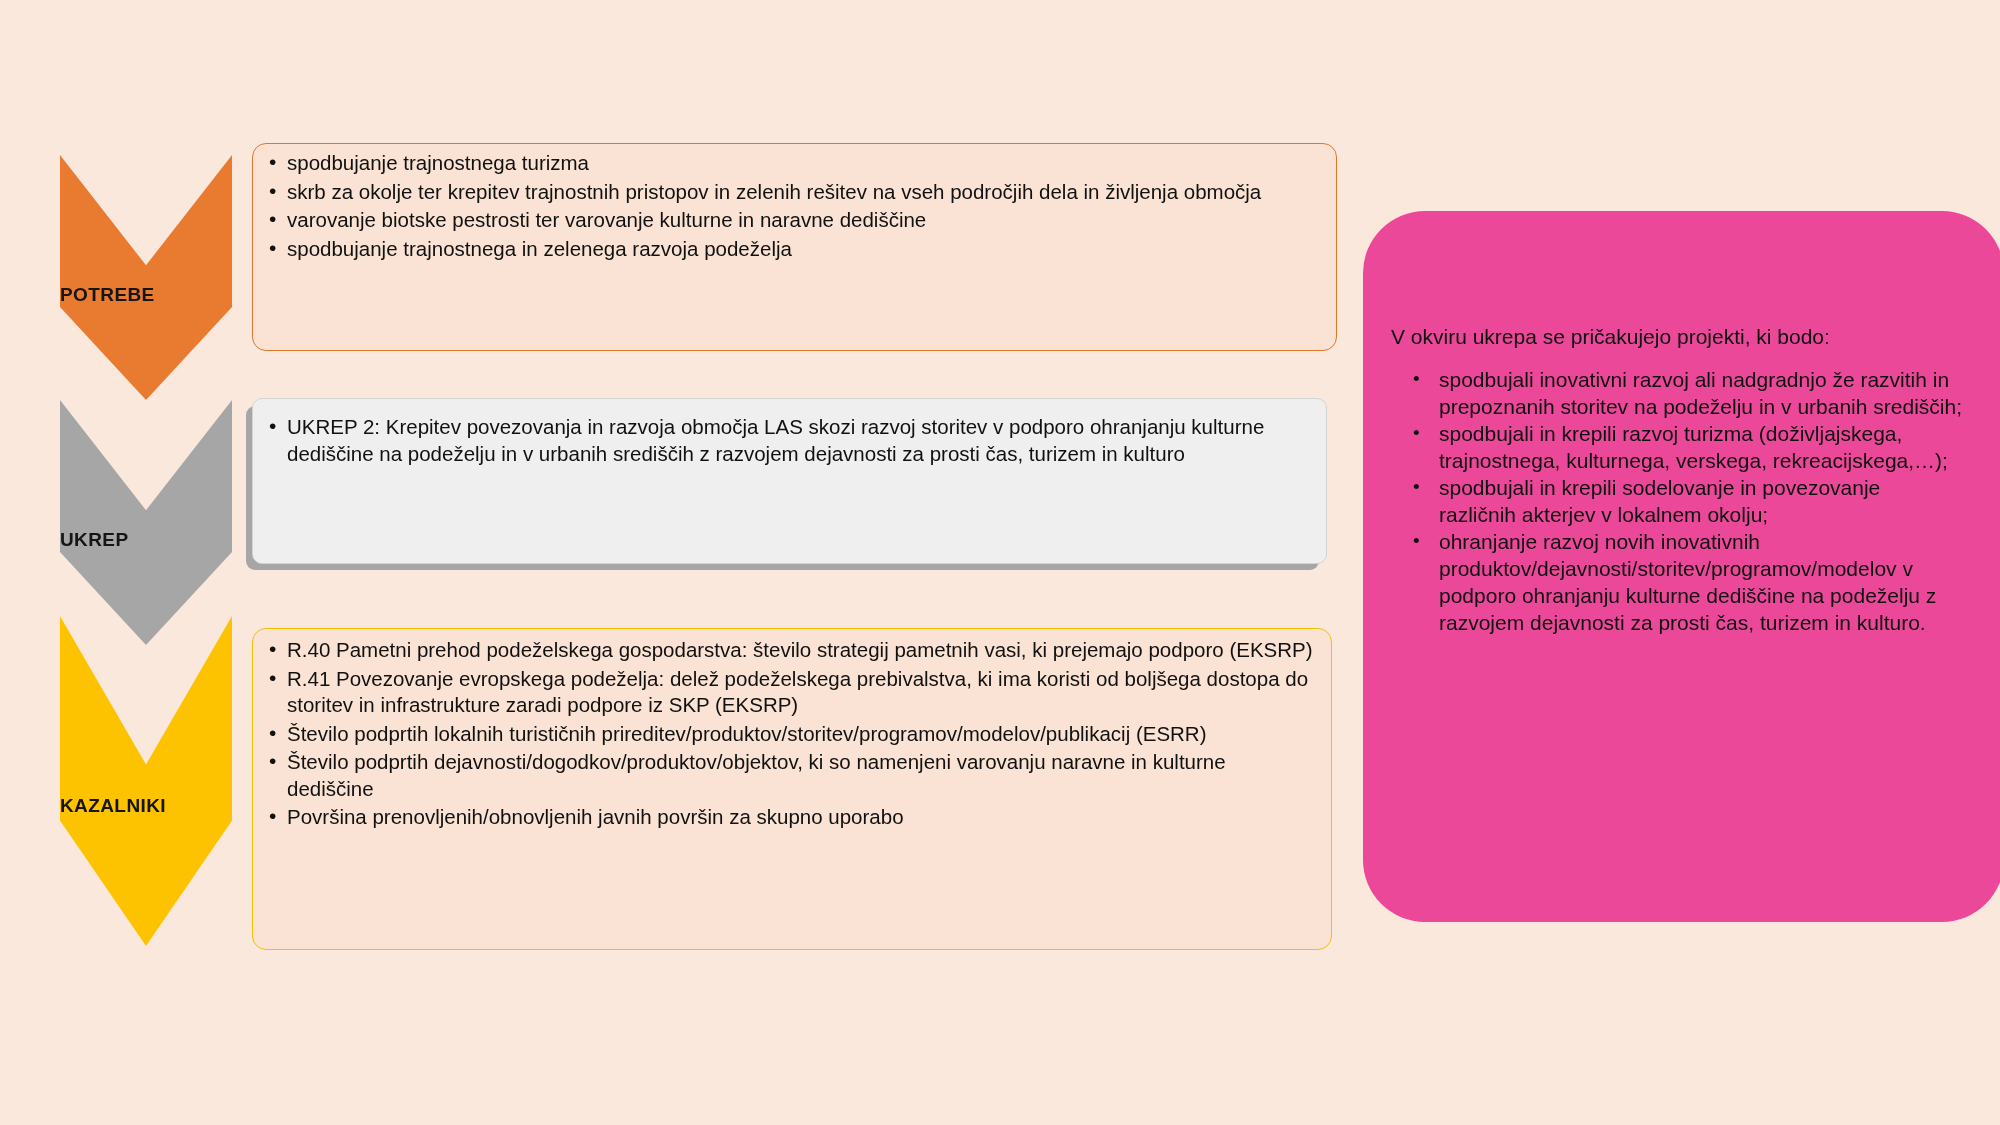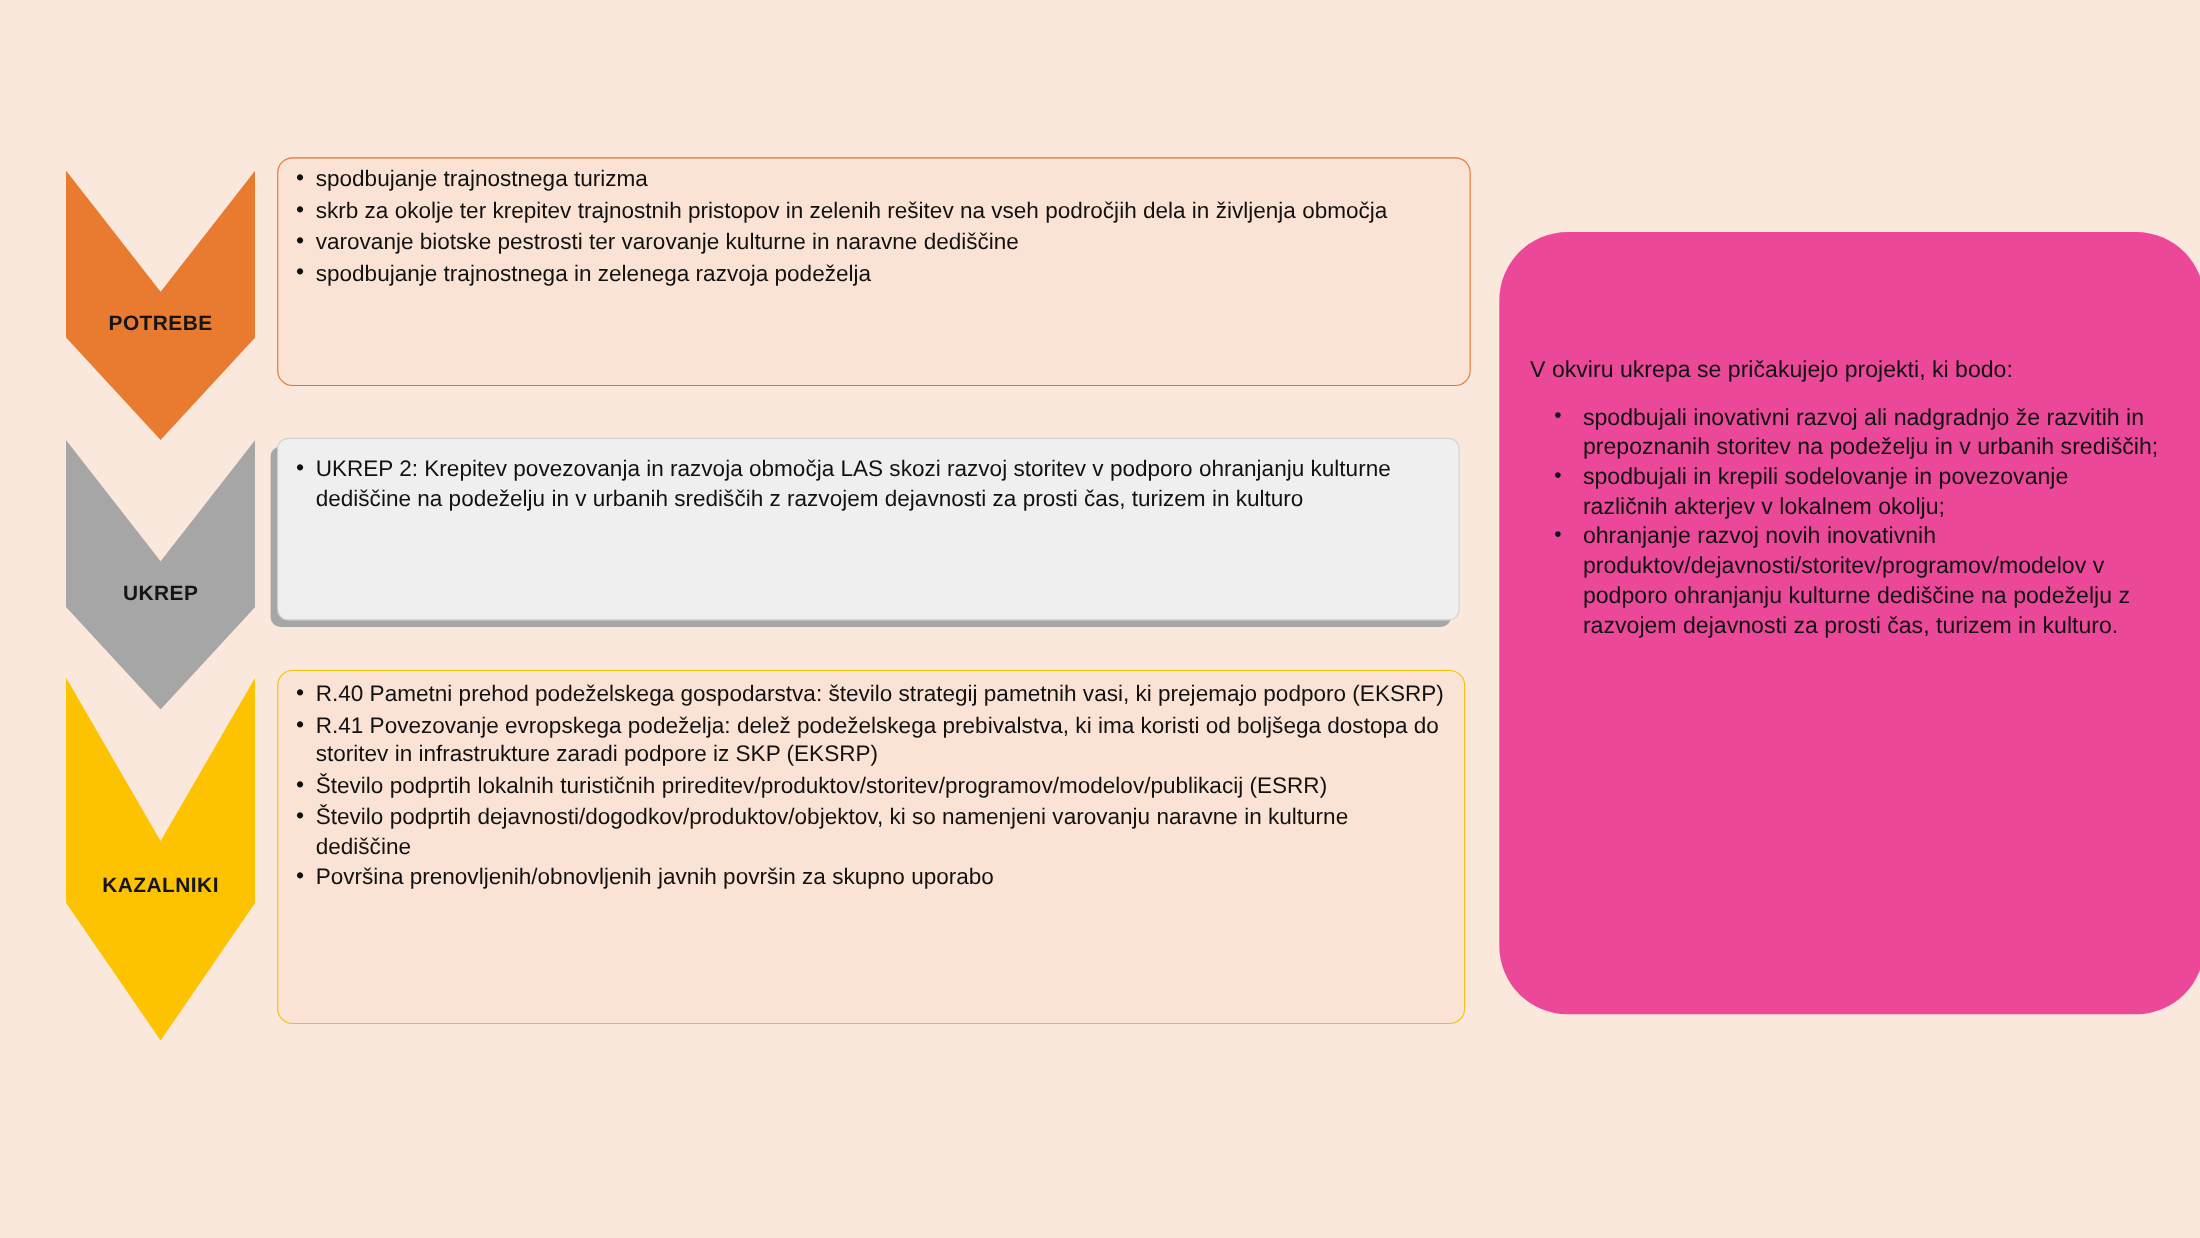--- a/index.html
+++ b/index.html
@@ -22,21 +22,20 @@
     height: 1125px;
     background: #FBE8DC;
   }
 
   
   .chevron {
     position: absolute;
     clip-path: polygon(0% 0%, 50% 45%, 100% 0%, 100% 62%, 50% 100%, 0% 62%);
     display: flex;
     align-items: center;
-    justify-content: center;
   }
   .chevron .chev-label {
     font-size: 19px;
     font-weight: bold;
     color: #151515;
     letter-spacing: 0.4px;
     margin-top: 34px;
     white-space: nowrap;
   }
 
@@ -87,21 +86,21 @@
     height: 166px;
     background: #EFEFEF;
     border: 1px solid #D3D3D3;
     border-radius: 10px;
     padding: 14px 16px 10px 14px;
     box-shadow: -7px 7px 0 -1px #A6A6A6;
   }
 
   #box-kazalniki {
     left: 252px;
-    top: 609px;
+    top: 628px;
     width: 1080px;
     height: 322px;
     background: #FAE3D4;
     border: 1.5px solid #F2C200;
     border-radius: 14px;
     padding: 8px 16px 6px 14px;
   }
 
   ul.bullets {
     list-style: none;
@@ -209,18 +208,19 @@
       <li>Število podprtih lokalnih turističnih prireditev/produktov/storitev/programov/modelov/publikacij (ESRR)</li>
       <li>Število podprtih dejavnosti/dogodkov/produktov/objektov, ki so namenjeni varovanju naravne in kulturne dediščine</li>
       <li>Površina prenovljenih/obnovljenih javnih površin za skupno uporabo</li>
     </ul>
   </div>
 
   <div id="panel-right">
     <p class="intro">V okviru ukrepa se pričakujejo projekti, ki bodo:</p>
     <ul class="bullets2">
       <li>spodbujali inovativni razvoj ali nadgradnjo že razvitih in prepoznanih storitev na podeželju in v urbanih središčih;</li>
+      <li>spodbujali in krepili razvoj turizma (doživljajskega, trajnostnega, kulturnega, verskega, rekreacijskega,…);</li>
       <li>spodbujali in krepili sodelovanje in povezovanje različnih akterjev v lokalnem okolju;</li>
       <li>ohranjanje razvoj novih inovativnih produktov/dejavnosti/storitev/programov/modelov v podporo ohranjanju kulturne dediščine na podeželju z razvojem dejavnosti za prosti čas, turizem in kulturo.</li>
     </ul>
   </div>
 
 </div>
 
 </body></html>

